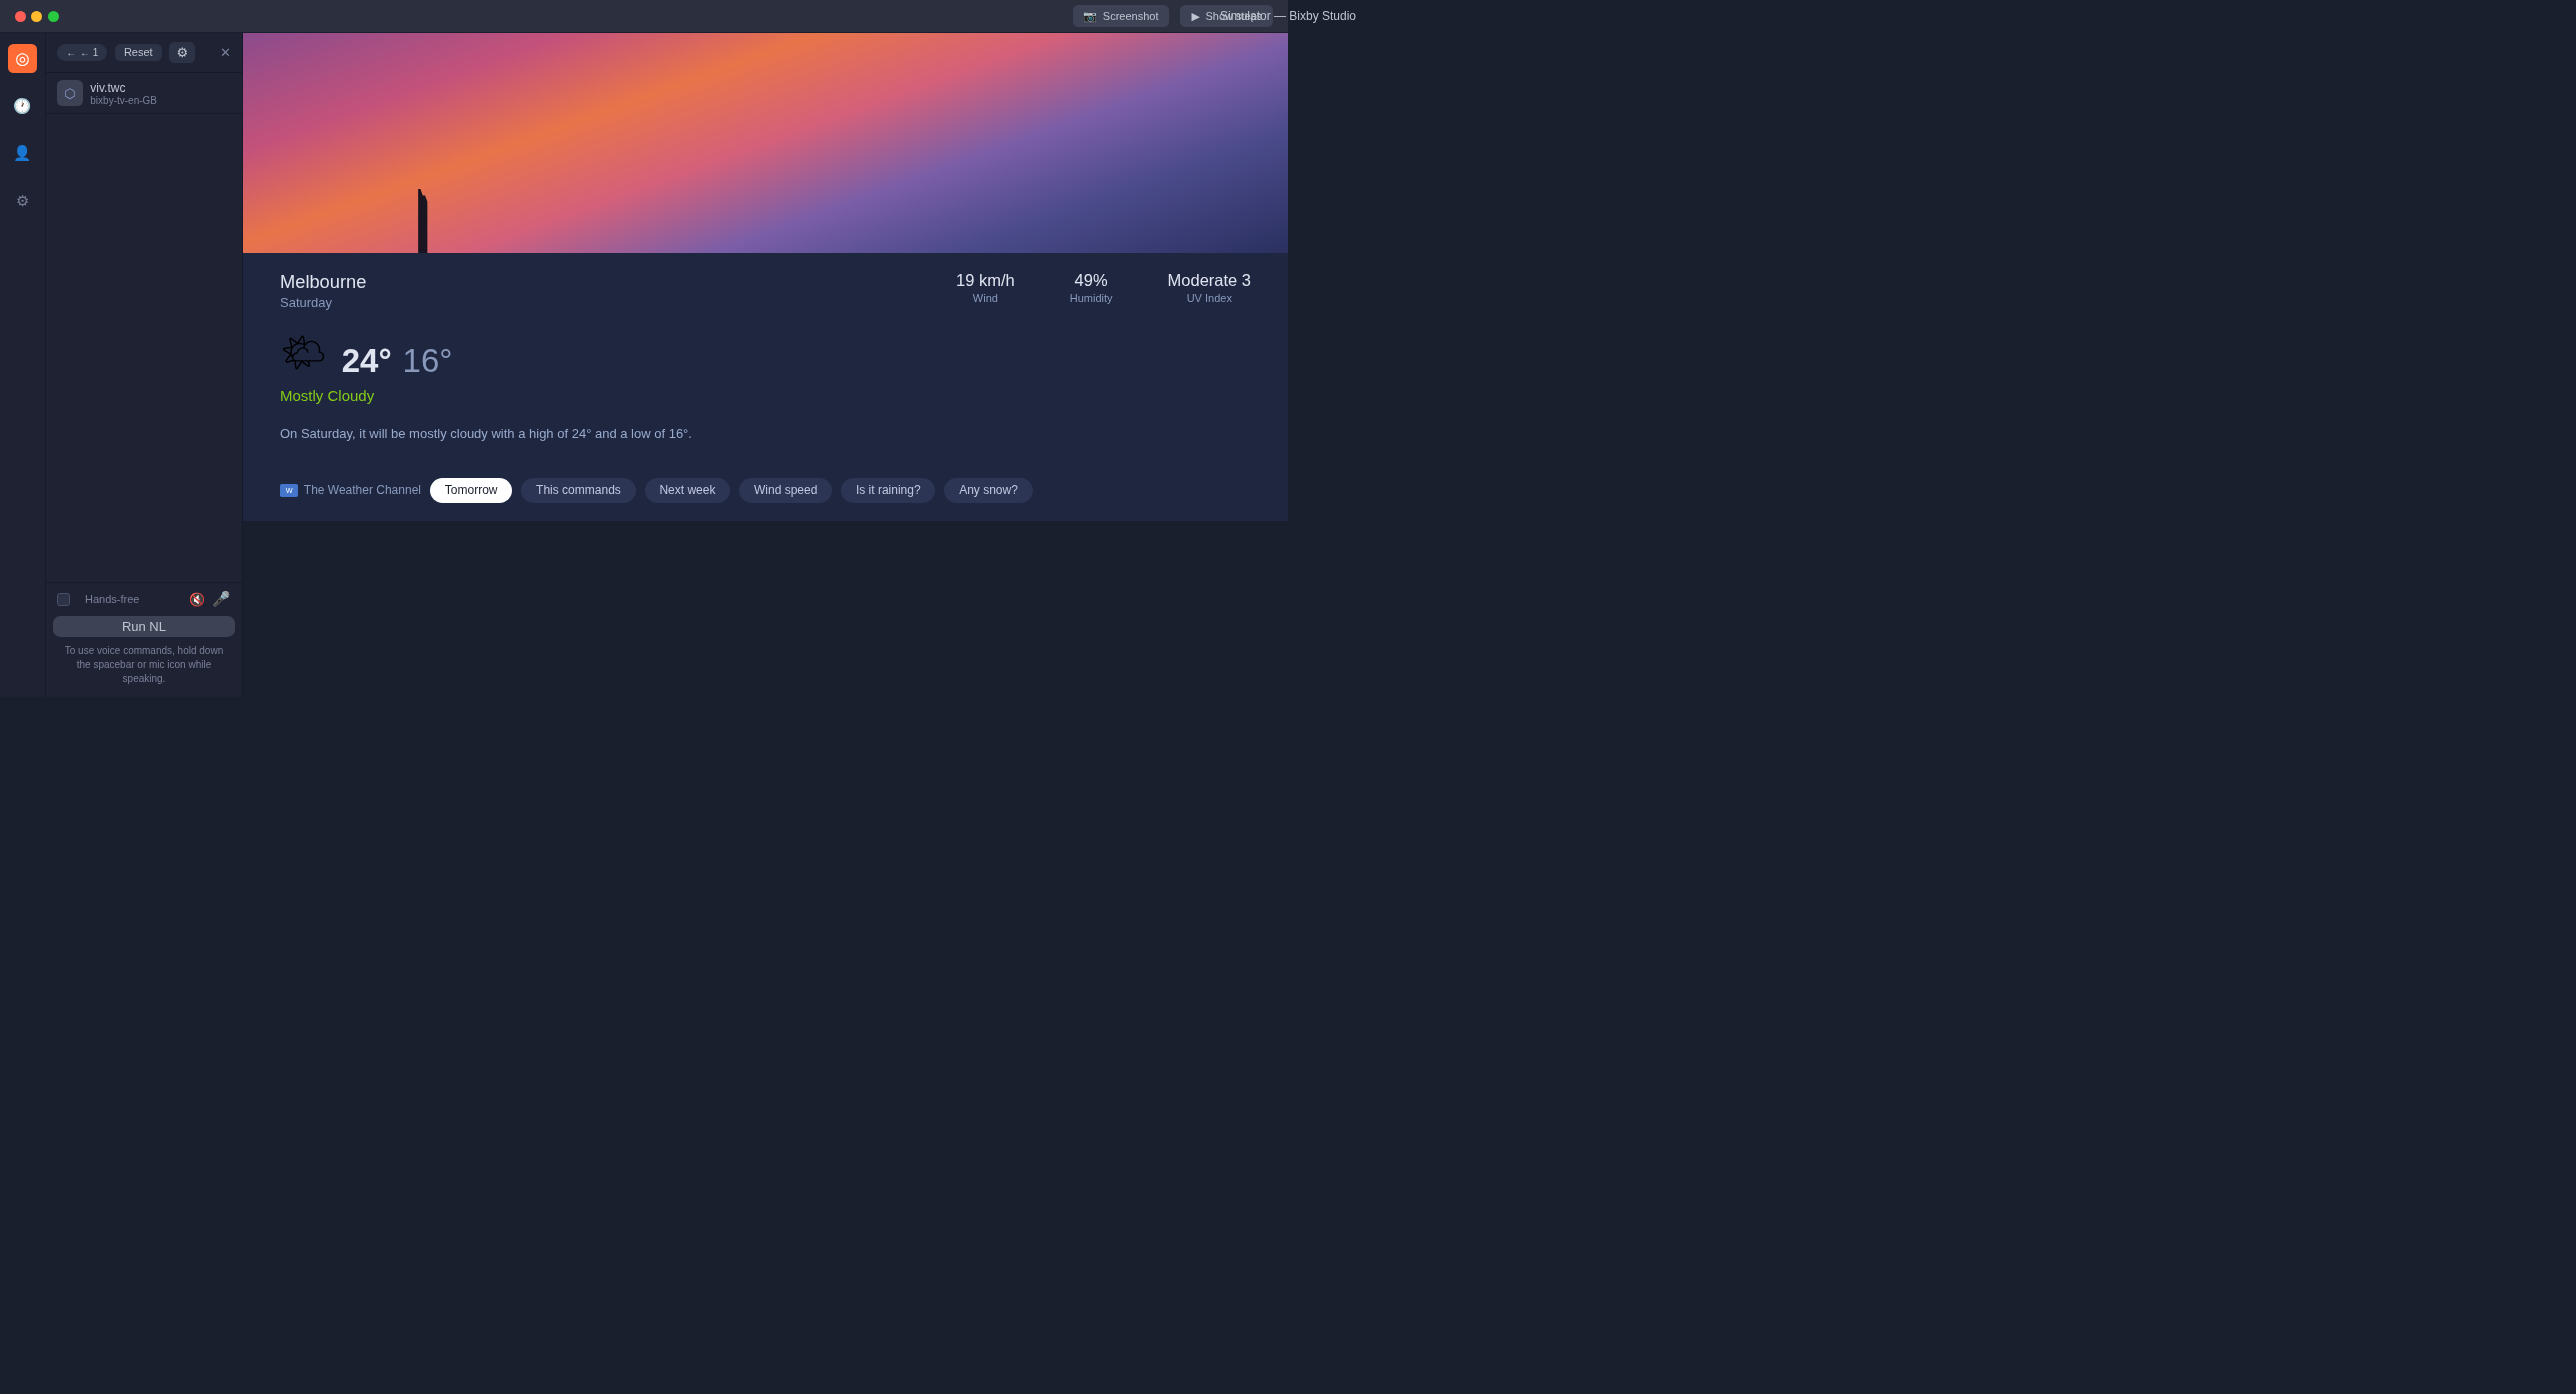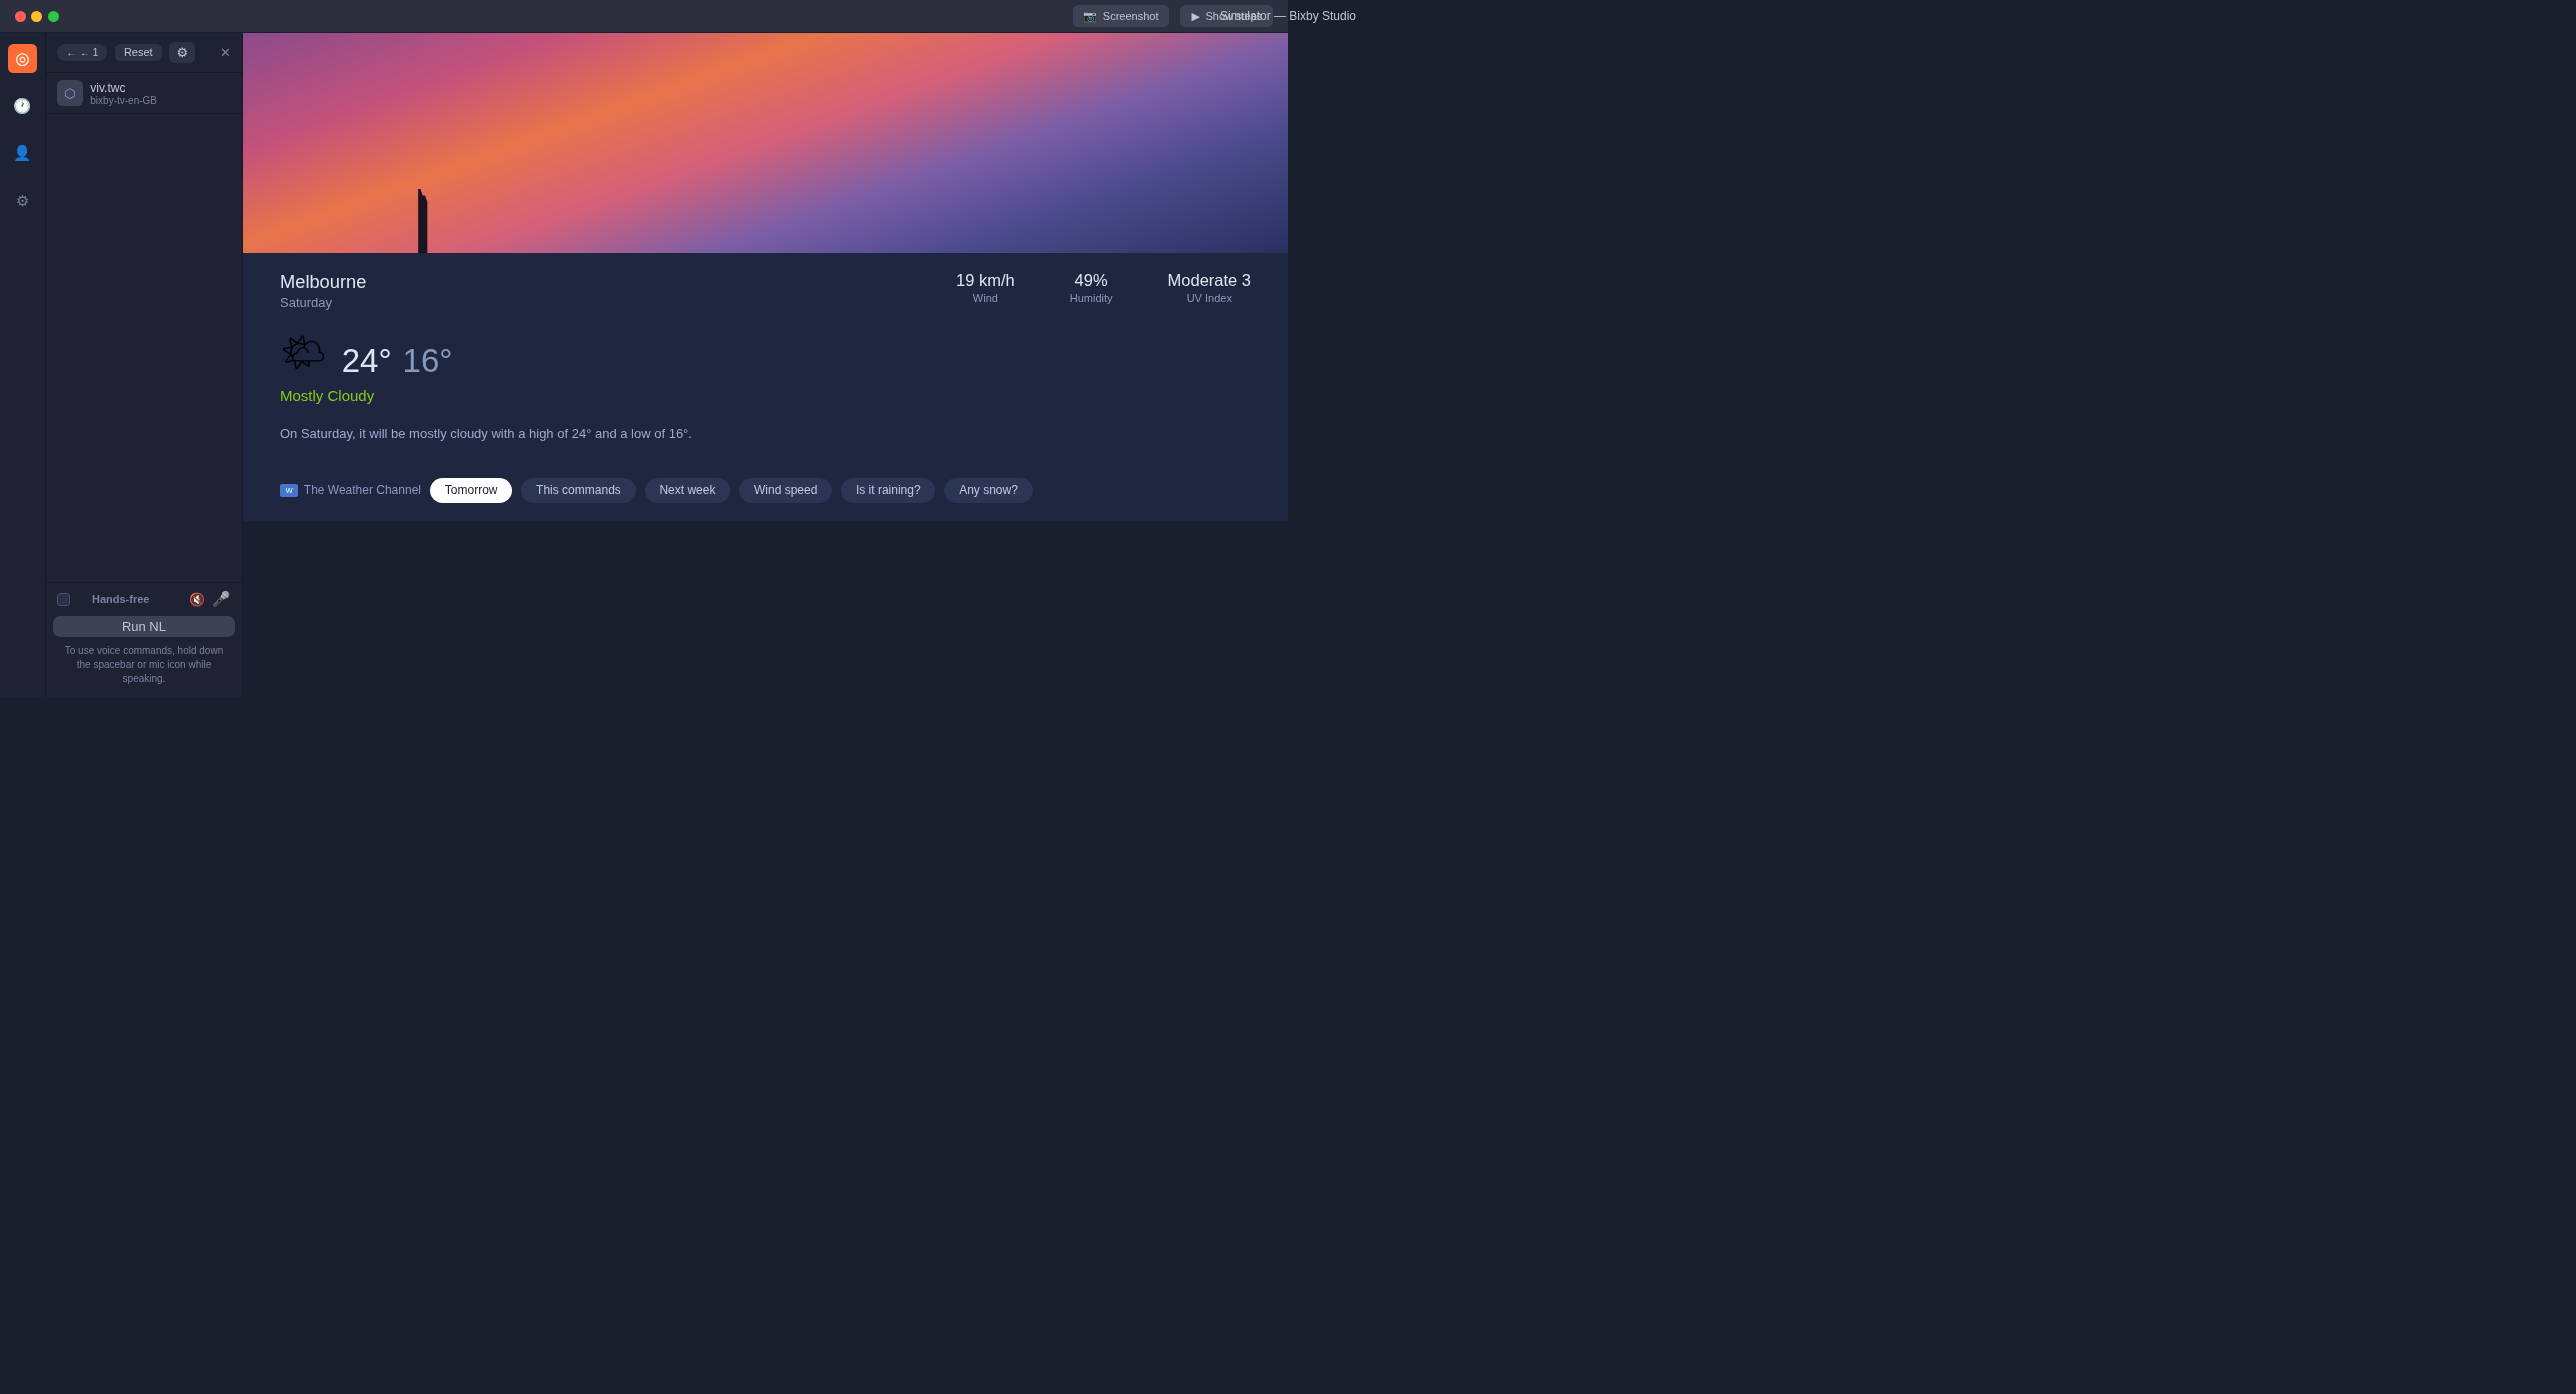--- a/index.html
+++ b/index.html
@@ -197,24 +197,23 @@
     .bottom-controls {
       padding: 7.3px 11px;
       border-top: 0.9px solid #151929;
       display: flex;
       align-items: center;
       gap: 7.3px;
     }
     .hands-free {
       display: flex;
       align-items: center;
-      gap: 22px;
+      gap: 15px;
       color: #7a8099;
       font-size: 11px;
-      font-weight: bold;
     }
     .checkbox {
       width: 13px;
       height: 13px;
       background: #2d3347;
       border-radius: 2.7px;
       border: 0.9px solid #4a5068;
     }
     .volume-icon {
       margin-left: auto;
@@ -345,21 +344,21 @@
       font-size: 37px;
     }
     .temp-display {
       display: flex;
       gap: 11px;
       align-items: baseline;
     }
     .temp-high {
       color: #e0e4f0;
       font-size: 33px;
-      font-weight: 400;
+      font-weight: 700;
       margin-top: 17px;
     }
     .temp-low {
       color: #8899bb;
       font-size: 33px;
       font-weight: 300;
       text-align: right;
     }
     .condition-text {
       color: #84cc16;

